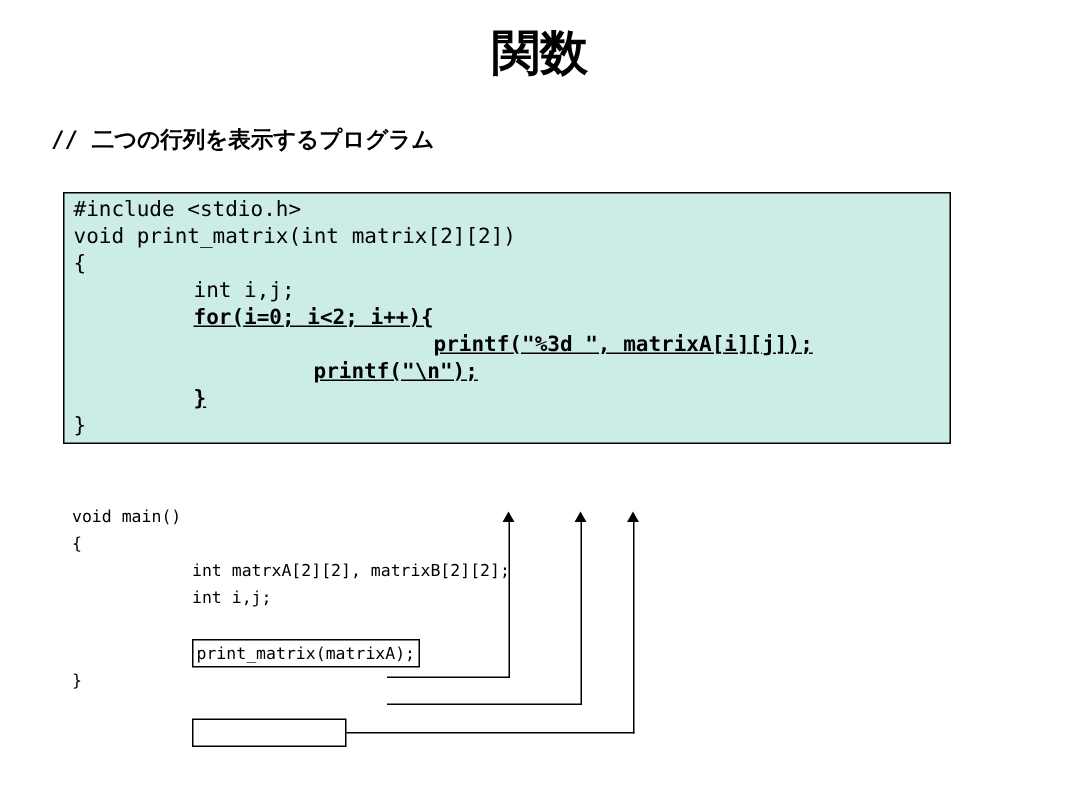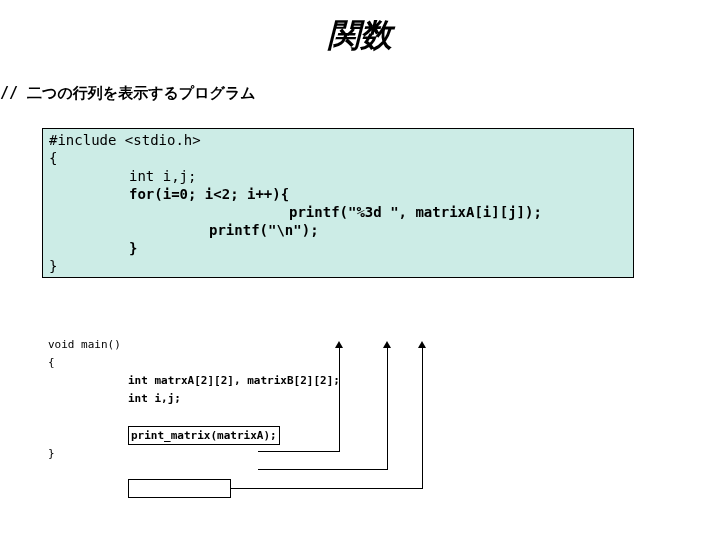--- a/index.html
+++ b/index.html
@@ -9,54 +9,54 @@
     background: #ffffff;
     font-family: "MS Gothic", "Meiryo", monospace;
     position: relative;
   }
   .title {
     text-align: center;
     font-size: 32px;
     font-weight: bold;
     padding-top: 14px;
     padding-bottom: 8px;
-    font-style: italic;
   }
   .subtitle {
     font-size: 15px;
     font-weight: bold;
+    margin-left: 34px;
     margin-top: 18px;
   }
   .codebox {
     position: absolute;
     left: 42px;
     top: 128px;
     width: 592px;
     border: 1px solid #000;
     background: #ccece6;
     font-family: "MS Gothic", monospace;
     font-size: 14px;
     line-height: 18px;
     padding: 2px 4px 2px 6px;
   }
-  .codebox .bold { font-weight: bold; }
+  .codebox .bold { font-weight: bold; text-decoration: underline; }
   .codebox .ind1 { padding-left: 80px; }
   .codebox .ind2 { padding-left: 160px; }
   .codebox .ind3 { padding-left: 240px; }
   .plainblock {
     position: absolute;
     left: 42px;
     top: 334px;
     width: 592px;
     font-family: "MS Gothic", monospace;
     font-size: 11px;
     line-height: 18px;
     padding: 2px 4px 2px 6px;
   }
-  .plainblock .ind1 { padding-left: 80px; font-weight: bold; }
+  .plainblock .ind1 { padding-left: 80px; }
   .call-box {
     display: inline-block;
     border: 1px solid #000;
     padding: 0 2px;
     line-height: 17px;
   }
   .empty-box {
     position: absolute;
     left: 128px;
     top: 479px;
@@ -101,20 +101,21 @@
   }
 </style>
 </head>
 <body>
 
 <div class="title">関数</div>
 <div class="subtitle">// 二つの行列を表示するプログラム</div>
 
 <div class="codebox">
   <div>#include &lt;stdio.h&gt;</div>
+  <div>void print_matrix(int matrix[2][2])</div>
   <div>{</div>
   <div class="ind1">int i,j;</div>
   <div class="ind1 bold">for(i=0; i&lt;2; i++){</div>
   <div class="ind3 bold">printf("%3d ", matrixA[i][j]);</div>
   <div class="ind2 bold">printf("\n");</div>
   <div class="ind1 bold">}</div>
   <div>}</div>
 </div>
 
 <div class="plainblock">

